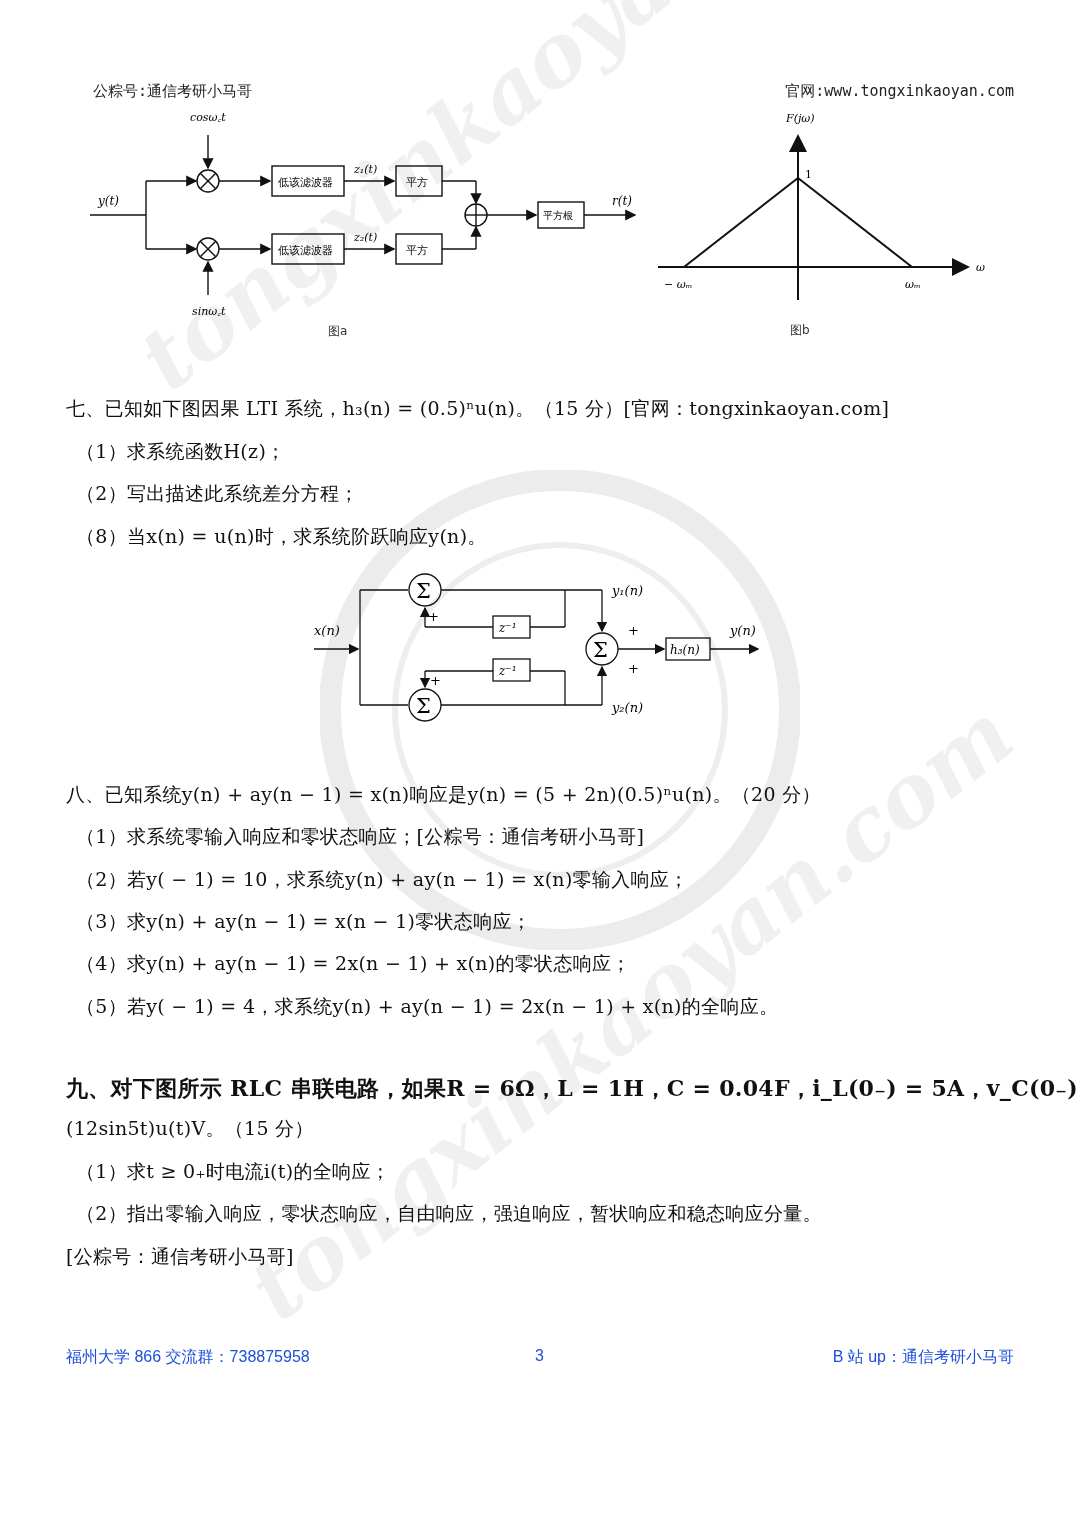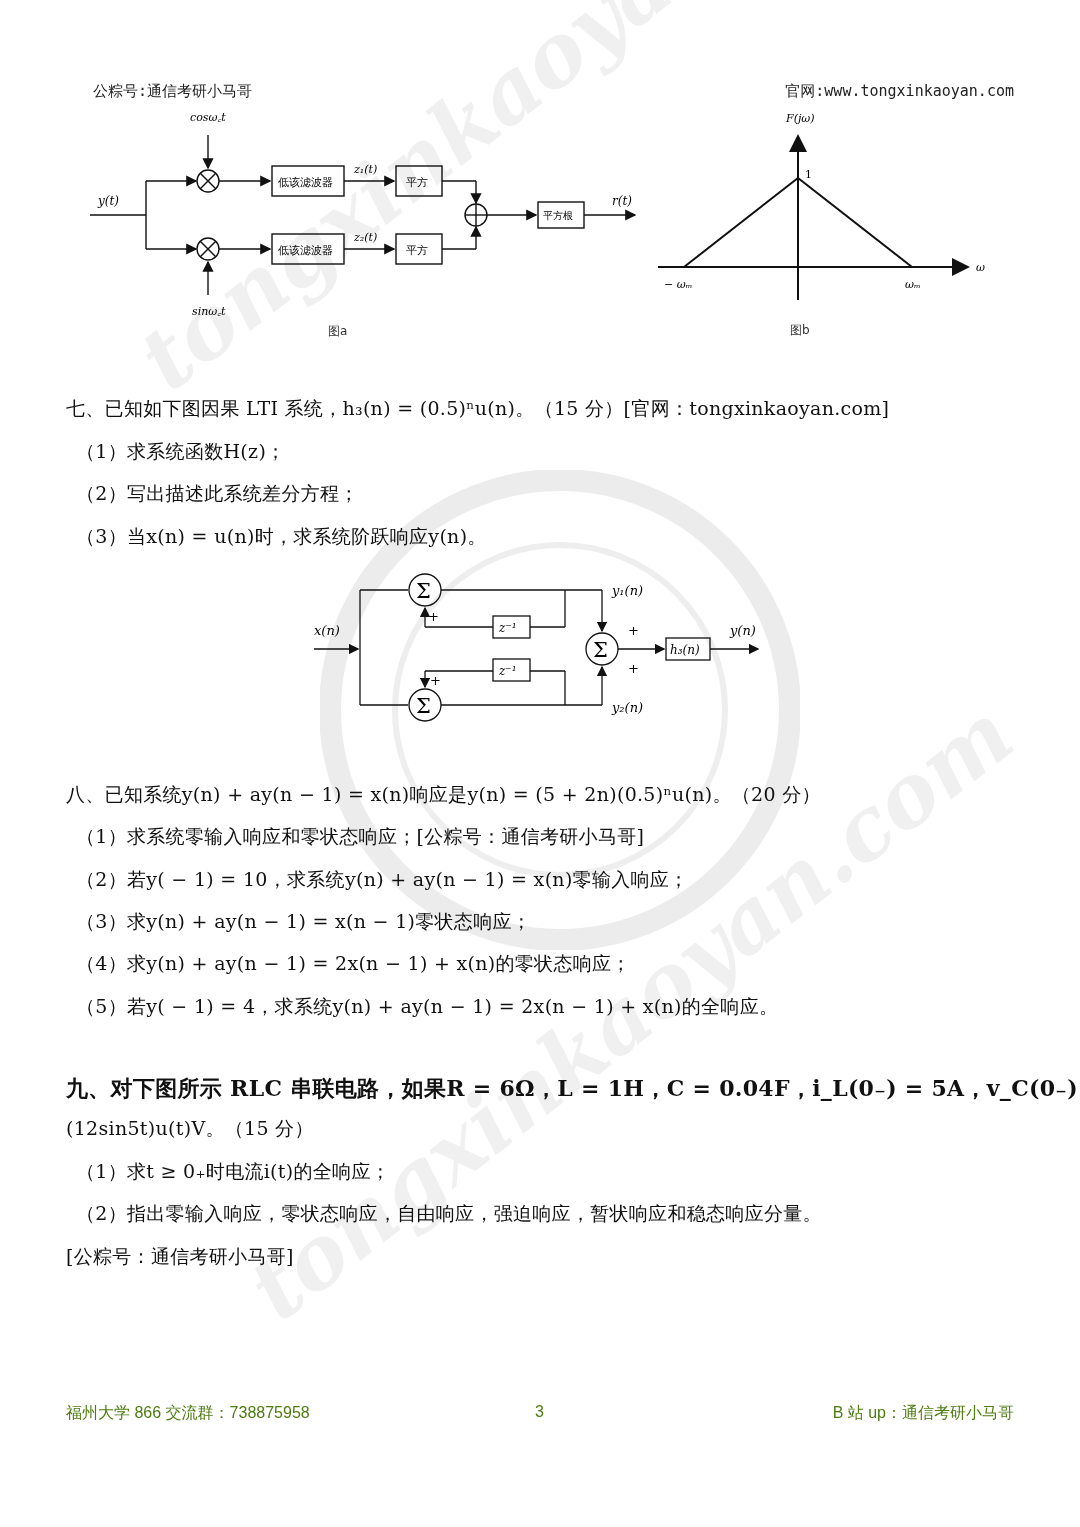--- a/index.html
+++ b/index.html
@@ -2,21 +2,21 @@
 <html><head>
 <meta charset="utf-8">
 <style>
   html, body { margin:0; padding:0; background:#ffffff; }
   body { width:1080px; height:1527px; position:relative; overflow:hidden;
          font-family:"DejaVu Serif", serif; color:#111; }
   .abs { position:absolute; }
   .hdr { font-family:"DejaVu Sans Mono", monospace; font-size:15px; color:#222; top:82px; }
   .line { position:absolute; left:66px; font-size:19px; white-space:nowrap; letter-spacing:0.3px; }
   .sub { left:76px;text-align:right; }
-  .footer { position:absolute; top:1403px; font-family:"Liberation Sans", sans-serif; font-size:16px; color:#4d7c0f; }
+  .footer { position:absolute; top:1347px; font-family:"Liberation Sans", sans-serif; font-size:16px; color:#1d4ed8; }
   .watermark { position:absolute; font-family:"DejaVu Serif", serif; font-style:italic; font-weight:bold;
                color:rgba(200,200,200,0.28); font-size:86px; white-space:nowrap; pointer-events:none; }
   svg text { font-family:"DejaVu Serif", serif; }
   .cap { font-family:"DejaVu Sans", sans-serif; font-size:12px; fill:#333; }
 </style>
 </head>
 <body>
 
 <div class="watermark" style="left:120px; top:330px; transform:rotate(-38deg); transform-origin:left top;">tongxinkaoyan.com</div>
 <div class="watermark" style="left:230px; top:1260px; transform:rotate(-38deg); transform-origin:left top;">tongxinkaoyan.com</div>
@@ -95,21 +95,21 @@
   <text x="326" y="163" font-size="11" font-style="italic">ω</text>
   <text x="155" y="70" font-size="11">1</text>
   <text x="14" y="180" font-size="11" font-style="italic">− ωₘ</text>
   <text x="255" y="180" font-size="11" font-style="italic">ωₘ</text>
   <text x="140" y="226" class="cap">图b</text>
 </svg>
 
 <div class="line" style="top:396px;text-align:right;">七、已知如下图因果 LTI 系统，h₃(n) = (0.5)ⁿu(n)。（15 分）[官网：tongxinkaoyan.com]</div>
 <div class="line sub" style="top:439px;">（1）求系统函数H(z)；</div>
 <div class="line sub" style="top:481px;">（2）写出描述此系统差分方程；</div>
-<div class="line sub" style="top:524px;">（3）当x(n) = u(n)时，求系统阶跃响应y(n)。</div>
+<div class="line sub" style="top:524px;">（8）当x(n) = u(n)时，求系统阶跃响应y(n)。</div>
 
 <svg class="abs" style="left:310px;top:565px;" width="470" height="165">
   <defs>
     <marker id="arr3" markerWidth="8" markerHeight="8" refX="7" refY="4" orient="auto">
       <path d="M0,0 L8,4 L0,8 z" fill="#111"></path>
     </marker>
   </defs>
   <g stroke="#111" stroke-width="1.3" fill="none">
     <line x1="4" y1="84" x2="48" y2="84" marker-end="url(#arr3)"></line>
     <line x1="50" y1="25" x2="50" y2="140"></line>

